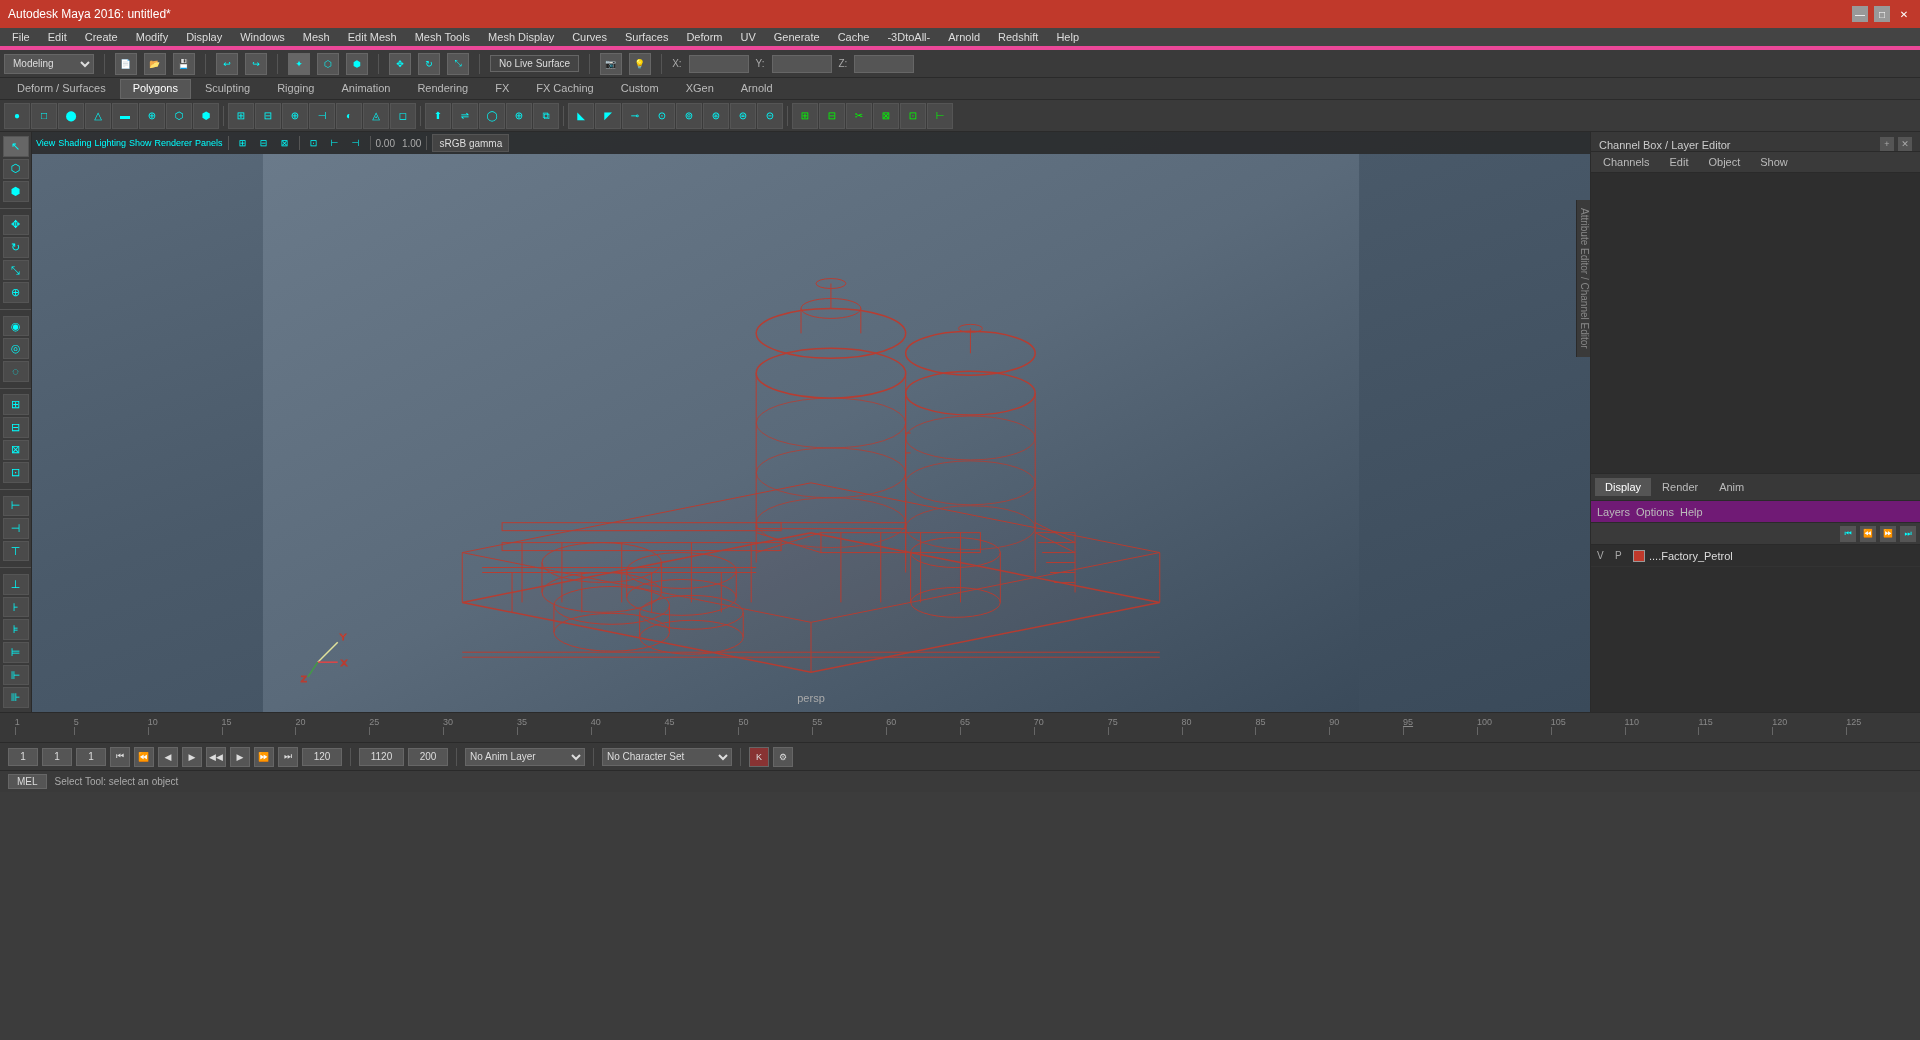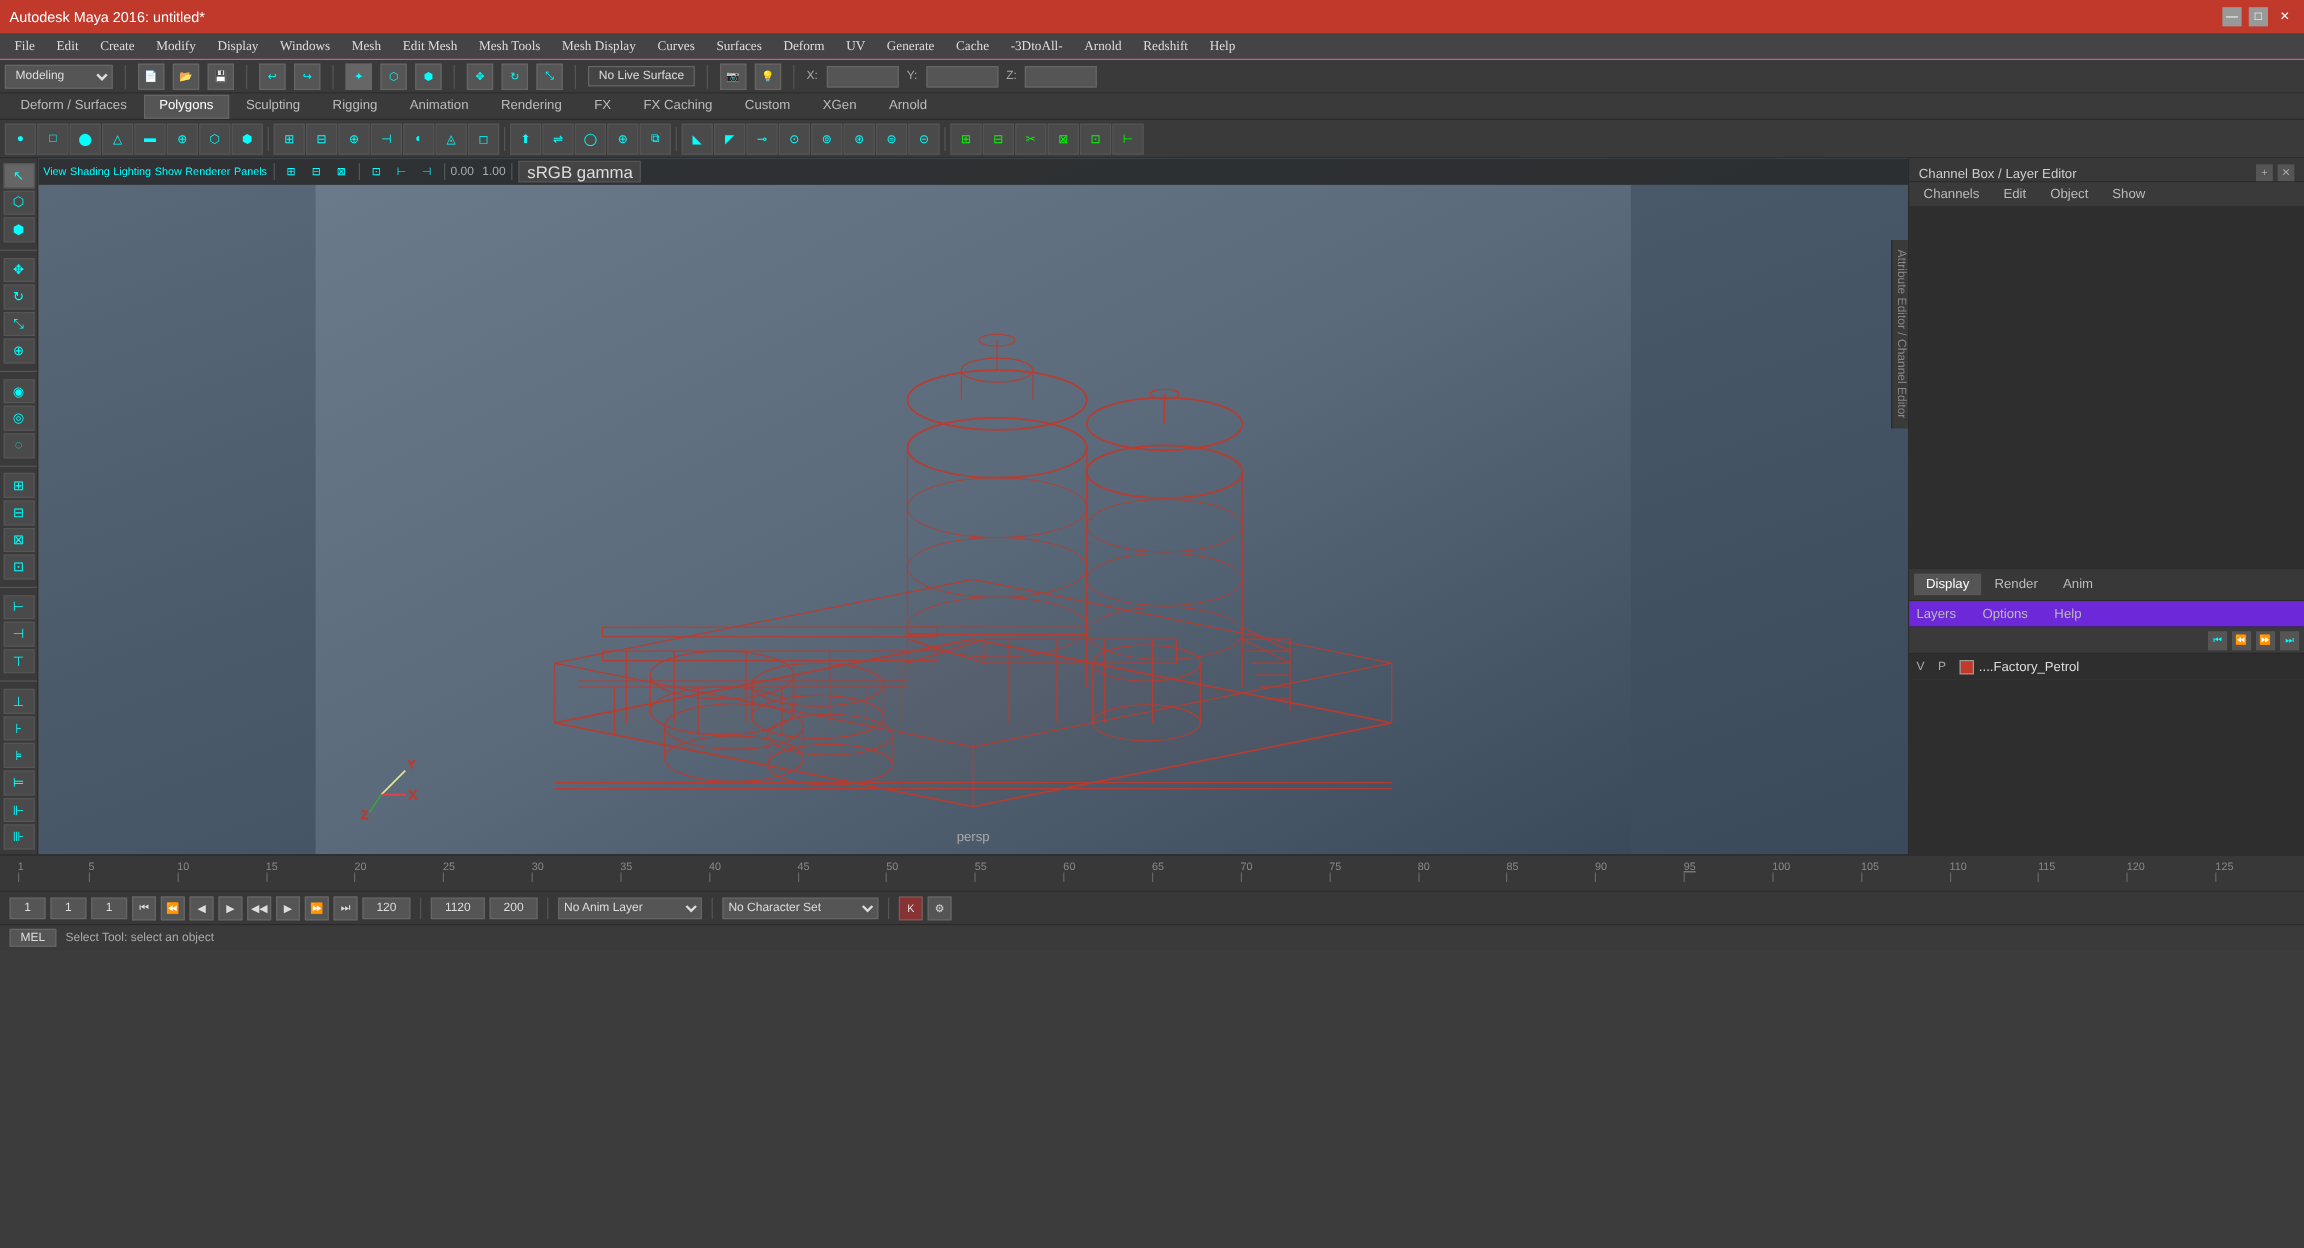--- a/index.html
+++ b/index.html
@@ -11,22 +11,21 @@
       display: flex; align-items: center; justify-content: space-between;
       padding: 0 8px; color: white; font-size: 12px;
     }
     #titlebar-controls { display: flex; gap: 6px; }
     .title-btn { width: 16px; height: 16px; background: #999; border: none; color: white; font-size: 10px; cursor: pointer; display: flex; align-items: center; justify-content: center; }
 
     
     #menubar {
       width: 100%; height: 22px; background: #444;
       display: flex; align-items: center; padding: 0 4px; gap: 2px;
-      border-bottom: 1px solid #ec4899;
-      font-family: Liberation Serif, serif;
+      border-bottom: 4px solid #ec4899;
     }
     .menu-item { padding: 2px 8px; color: #ddd; cursor: pointer; font-size: 11px; }
 
     
     .toolbar-row {
       width: 100%; height: 28px; background: #3a3a3a;
       display: flex; align-items: center; padding: 0 4px; gap: 7px;
       border-bottom: 1px solid #2a2a2a;
     }
     .toolbar-btn {
@@ -132,22 +131,22 @@
 
     
     #display-render-anim {
       height: 28px; background: #383838; display: flex; align-items: center;
       padding: 0 4px; gap: 1px; border-top: 1px solid #2a2a2a; border-bottom: 1px solid #2a2a2a;
     }
     .dra-tab { padding: 3px 10px; font-size: 11px; color: #bbb; cursor: pointer; }
     .dra-tab.active { background: #555; color: white; }
 
     #layers-header {
-      height: 22px; background: #6d28d9; display: flex; align-items: center;
-      padding: 0 6px; gap: 22px; border-bottom: 1px solid #2a2a2a;
+      height: 22px; background: #701a75; display: flex; align-items: center;
+      padding: 0 6px; gap: 6px; border-bottom: 1px solid #2a2a2a;
     }
     .layers-tab { font-size: 11px; color: #bbb; cursor: pointer; }
 
     #layer-controls {
       height: 22px; background: #3a3a3a; display: flex; align-items: center;
       padding: 0 4px; justify-content: flex-end; gap: 4px; border-bottom: 1px solid #2a2a2a;
     }
     .layer-ctrl-btn { width: 16px; height: 16px; background: #555; border: none; color: #0ff; font-size: 8px; cursor: pointer; }
 
     #layers-content { background: #2e2e2e; flex: 1; }
@@ -364,21 +363,21 @@
       <button class="vp-btn">⊟</button>
       <button class="vp-btn">⊠</button>
       <div class="vp-separator"></div>
       <button class="vp-btn">⊡</button>
       <button class="vp-btn">⊢</button>
       <button class="vp-btn">⊣</button>
       <div class="vp-separator"></div>
       <span class="vp-label">0.00</span>
       <span class="vp-label" style="margin-left:4px;">1.00</span>
       <div class="vp-separator"></div>
-      <button class="vp-btn" style="background:#444; border:1px solid #555; padding:5px 6px; color:#ddd; font-size:14px;">sRGB gamma</button>
+      <button class="vp-btn" style="background:#444; border:1px solid #555; padding:5px 6px; color:#ddd; font-size:10px;">sRGB gamma</button>
     </div>
 
     <div id="viewport-canvas">
       <svg width="100%" height="100%" viewBox="0 0 1100 560" xmlns="http://www.w3.org/2000/svg" preserveAspectRatio="xMidYMid meet">
 
         <defs>
           <linearGradient id="bgGrad" x1="0%" y1="0%" x2="100%" y2="100%">
             <stop offset="0%" style="stop-color:#6a7a8a;stop-opacity:1"></stop>
             <stop offset="50%" style="stop-color:#5a6a7a;stop-opacity:1"></stop>
             <stop offset="100%" style="stop-color:#3a4a5a;stop-opacity:1"></stop>

